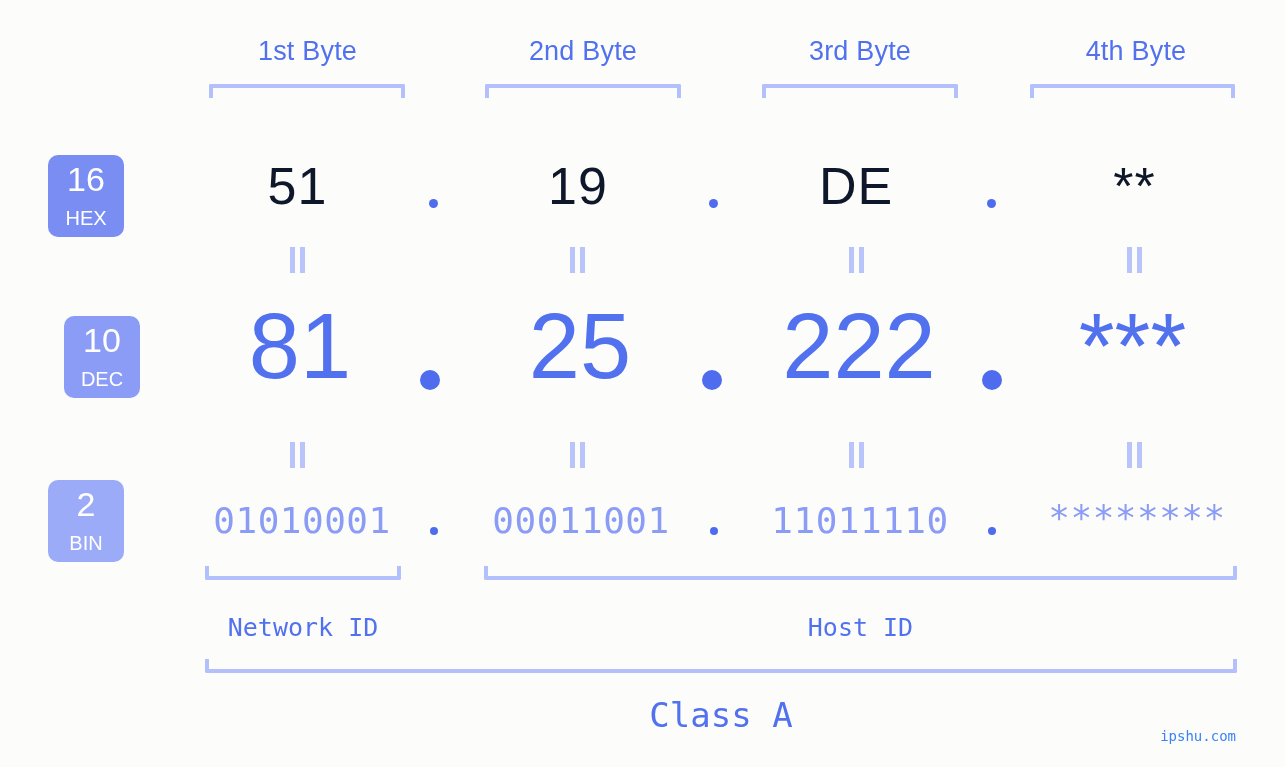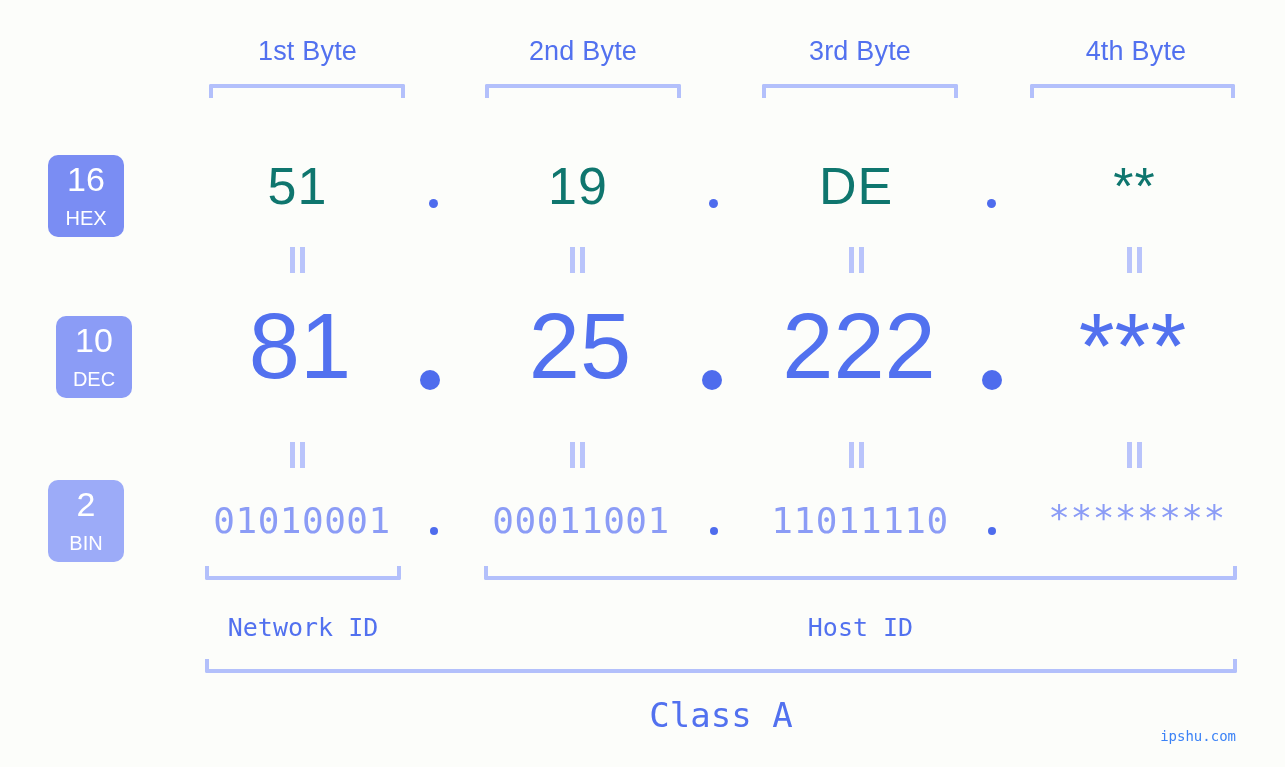--- a/index.html
+++ b/index.html
@@ -85,21 +85,21 @@
   .badge-bin { background: #9cabf8; }
 
   
   .val {
     position: absolute;
     text-align: center;
     white-space: nowrap;
     line-height: 1;
   }
   .row-hex .val {
-    color: #0f766e;
+    color: #0f172a;
     font-size: 52px;
     font-family: "Liberation Sans", sans-serif;
     letter-spacing: 1px;
   }
   .row-dec .val {
     color: #5271ef;
     font-size: 92px;
     font-family: "Liberation Sans", sans-serif;
     letter-spacing: 0px;
   }
@@ -201,21 +201,21 @@
     </div>
   <div class="eq" style="left:848px; top:247px;">
       <i></i>
       <i></i>
     </div>
   <div class="eq" style="left:1126px; top:247px;">
       <i></i>
       <i></i>
     </div>
 
-  <div class="badge badge-dec" style="left:56px; top:316px;">
+  <div class="badge badge-dec" style="left:64px; top:316px;">
     <span class="num">10</span>
     <span class="abbr">DEC</span>
   </div>
 
   <div class="row-dec">
     <div class="val" style="left:190px; top:300px; width:220px;">81</div>
     <div class="dot dot-dec" style="left:420px; top:370px;"></div>
     <div class="val" style="left:470px; top:300px; width:220px;">25</div>
     <div class="dot dot-dec" style="left:702px; top:370px;"></div>
     <div class="val" style="left:748px; top:300px; width:222px;">222</div>

